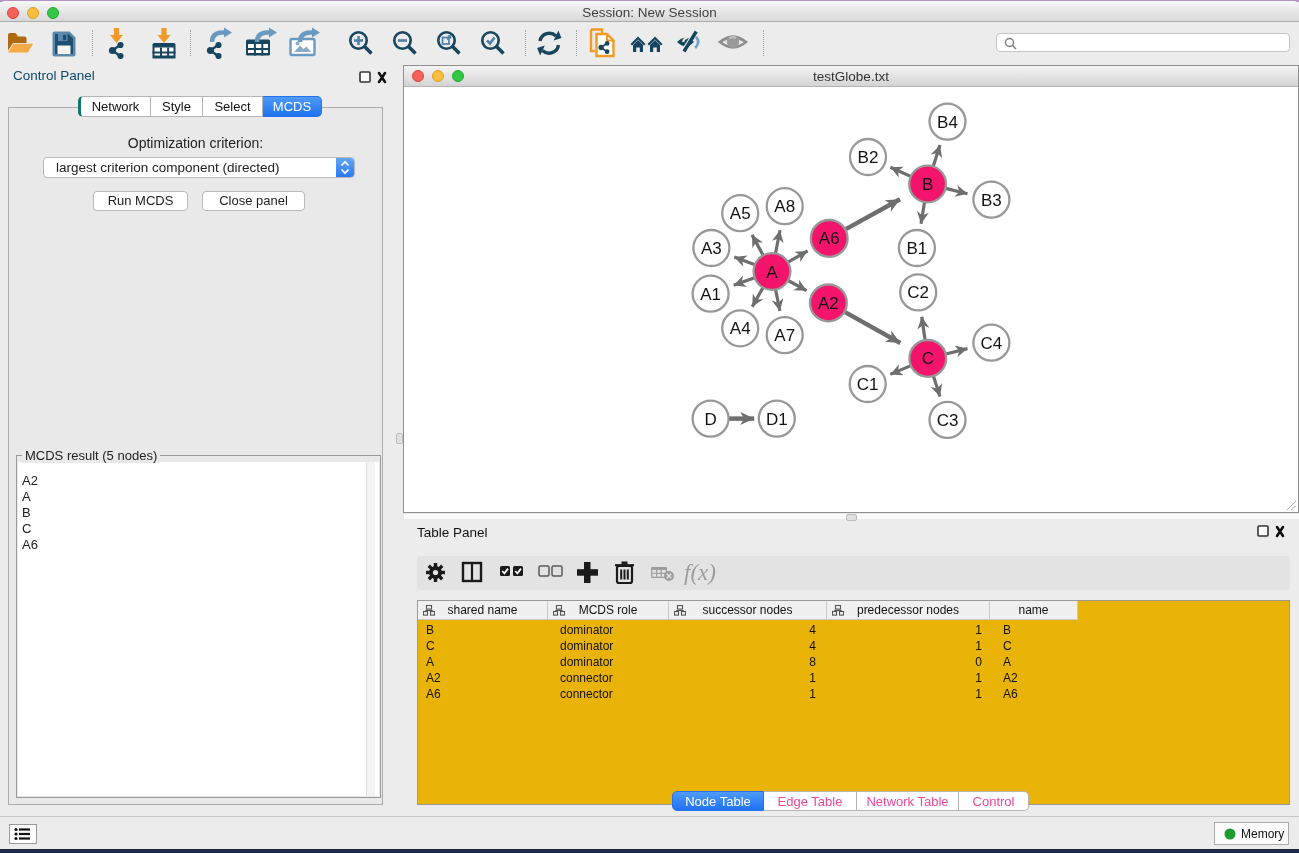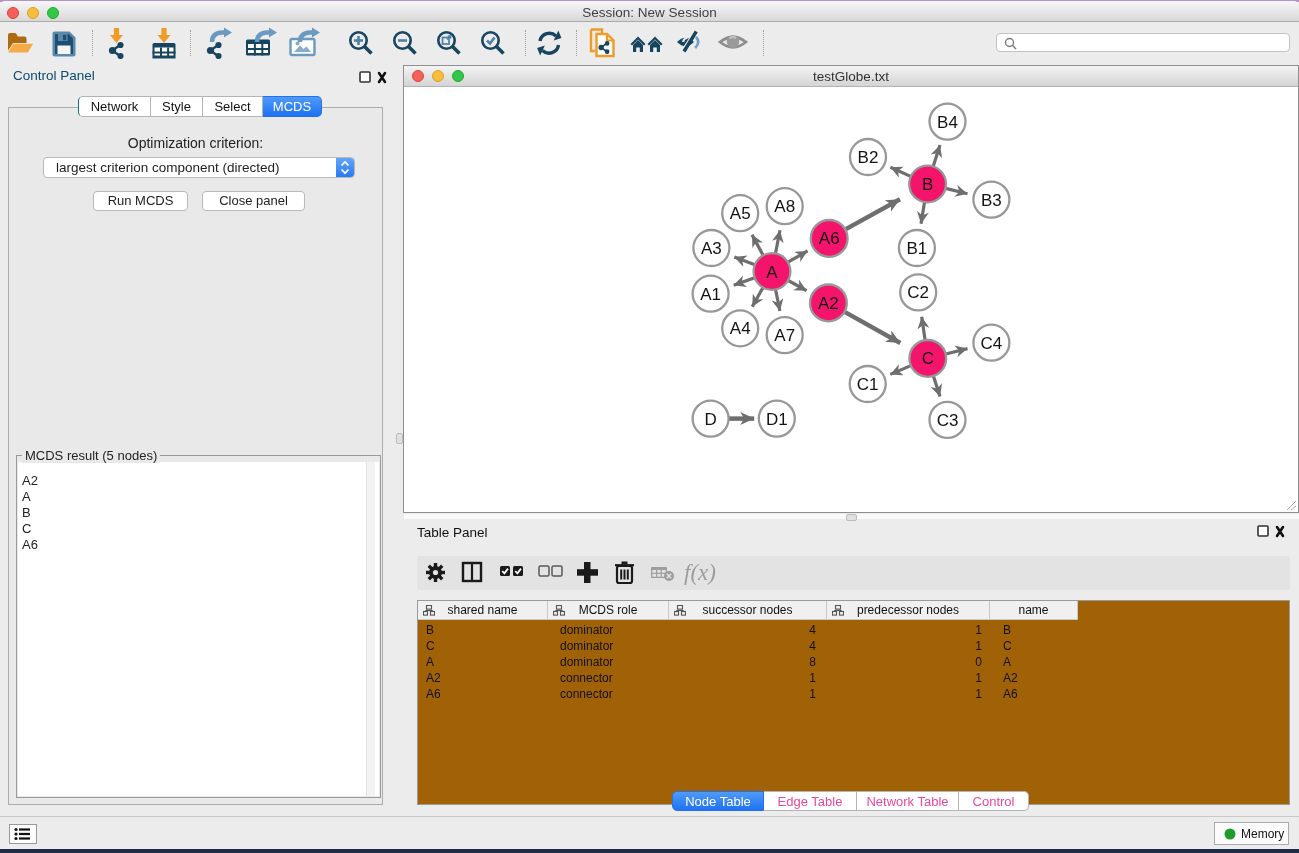--- a/index.html
+++ b/index.html
@@ -18,21 +18,21 @@
   .vsep { position:absolute; top:8px; height:26px; width:0; border-left:1px dotted #9f9f9f; }
   #searchbox { left:996px; top:11px; width:294px; height:19px; background:#fff;
     border:1px solid #c3c3c3; border-radius:4px; }
 
   
   #cp-title { left:13px; top:68px; font-size:13.5px; color:#0c4a6e; }
   #cp-box { left:8px; top:107px; width:375px; height:698px; border:1px solid #ababab; background:#e9e9e9; }
   .tabrow { position:absolute; display:flex; }
   .tab { height:21px; line-height:20px; background:#fff; border:1px solid #b4b4b4; border-left:none;
          font-size:13px; color:#111; text-align:center;}
-  .tab.first { border-left:1px solid #0f766e; border-radius:5px 0 0 5px; }
+  .tab.first { border-left:3px solid #0f766e; border-radius:5px 0 0 5px; }
   .tab.last { border-radius:0 5px 5px 0; }
   .tab.sel { background:linear-gradient(#4f9bf8,#1f72f3); color:#fff; border-color:#2471ef; }
 
   #optlabel { left:0; top:135px; width:391px; text-align:center; font-size:14px; }
   #dropdown { left:43px; top:157px; width:312px; height:21px; background:#fff; border:1px solid #b9b9b9; border-radius:4px; }
   #dropdown .txt { position:absolute; left:12px; top:2px; font-size:13.5px; }
   #dropdown .stepper { position:absolute; right:0px; top:0px; width:18px; height:19px;
      background:linear-gradient(#62a6f9,#2a79f4); border-radius:0 3.5px 3.5px 0; }
   .pushbtn { position:absolute; height:20px; background:#fff; border:1px solid #b9b9b9; border-radius:4px;
      font-size:13px; text-align:center; line-height:18px; }
@@ -45,21 +45,21 @@
 
   
   #netwin { left:403px; top:65px; width:896px; height:448px; border:1px solid #8f8f8f; background:#fff; }
   #nettitle { left:0; top:0; width:894px; height:21px; background:linear-gradient(#f4f4f4,#d4d4d4);
      border-bottom:1px solid #b3b3b3; }
   #nettitle .title { width:100%; text-align:center; position:absolute; top:3px; font-size:13.5px; color:#333; }
 
   
   #tp-title { left:417px; top:525px; font-size:13.5px; color:#111; }
   #tp-toolbar { left:417px; top:556px; width:873px; height:34px; background:#e3e3e3; border-radius:3px; }
-  #datatable { left:417px; top:600px; width:873px; height:205px; background:#a16207; border:1px solid #9a9a9a; }
+  #datatable { left:417px; top:600px; width:873px; height:205px; background:#eab308; border:1px solid #9a9a9a; }
   .th { position:absolute; top:0; height:19px; background:#f0f0f0; border-right:1px solid #c8c8c8;
         border-bottom:1px solid #c8c8c8; font-size:12px; text-align:center; line-height:18px; color:#111; }
   .td { position:absolute; font-size:12px; height:16px; line-height:16px; color:#111; }
 
   .bottab { height:20px; line-height:19px; background:#fff; border:1px solid #b4b4b4; border-left:none;
          font-size:13px; color:#ec4899; text-align:center; }
   .bottab.first { border-left:1px solid #b4b4b4; border-radius:5px 0 0 5px;text-align:center; }
   .bottab.last { border-radius:0 5px 5px 0; }
   .bottab.sel { background:linear-gradient(#4f9bf8,#1f72f3); color:#fff; border-color:#2471ef; }
 

